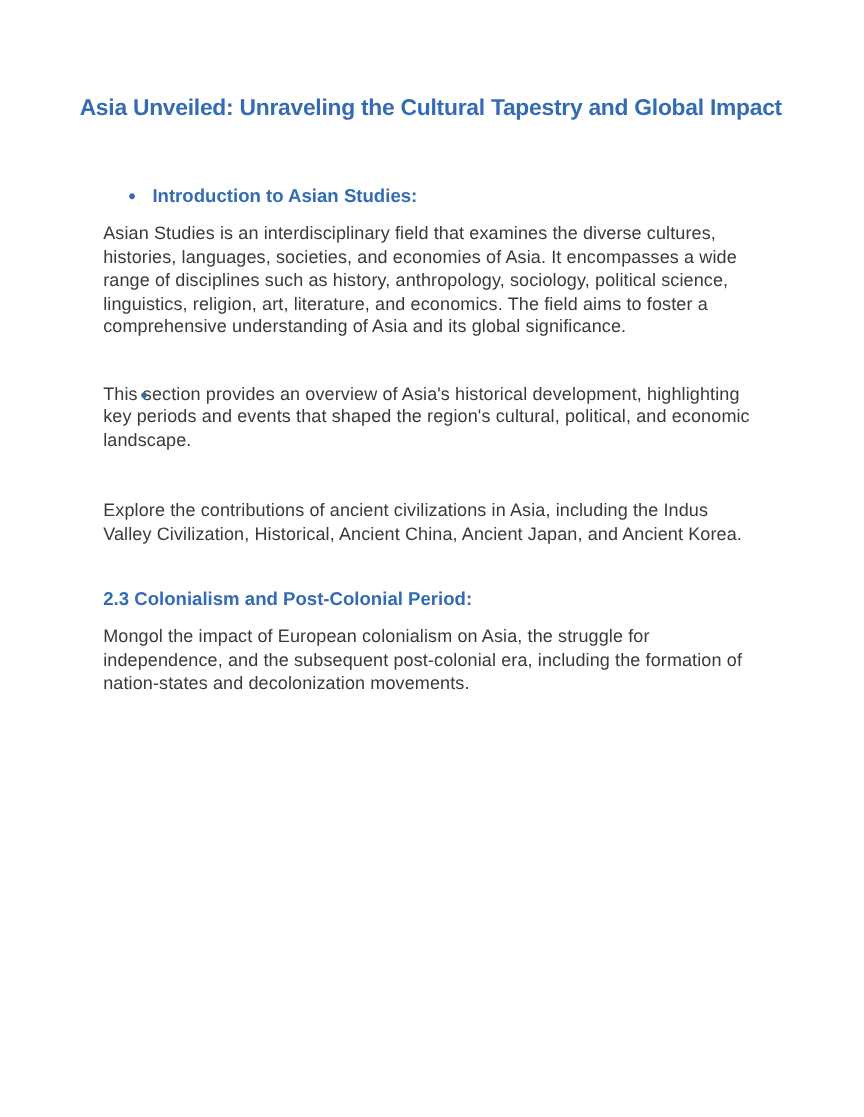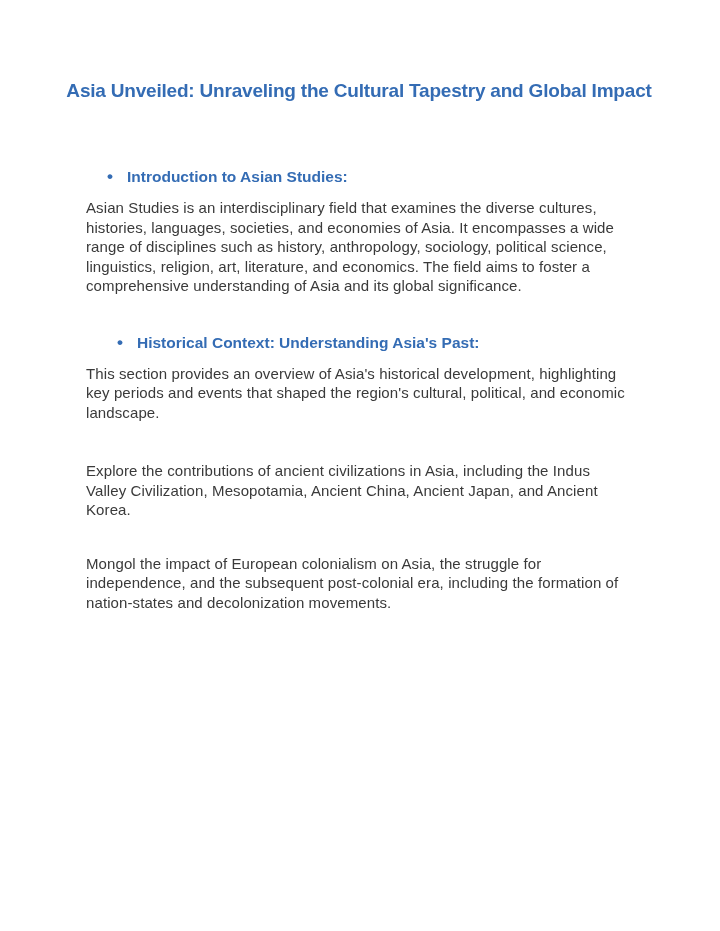--- a/index.html
+++ b/index.html
@@ -27,21 +27,21 @@
     
     margin: 0 -48px;
     text-align: center;
     color: var(--accent);
     font-size: 19px;
     font-weight: bold;
     line-height: 30px;
     letter-spacing: -0.2px;
   }
   .doc-section { position: relative; }
-  .mt-s0 { margin-top: 60px; }
+  .mt-s0 { margin-top: 47px; }
   .mt-s1 { margin-top: 36px; }
   .mt-s2 { margin-top: 39px; }
   .mt-s3 { margin-top: 39px; }
   .mt-s4 { margin-top: 34px; }
   .heading {
     position: relative;
     color: var(--accent);
     font-size: 15.5px;
     font-weight: bold;
     line-height: 22px;
@@ -78,28 +78,30 @@
       <h2 class="heading indent-1">
         <span class="bullet"></span>
         <span>Introduction to Asian Studies:</span>
       </h2>
       <p class="body-text">Asian Studies is an interdisciplinary field that examines the diverse cultures, histories, languages, societies, and economies of Asia. It encompasses a wide range of disciplines such as history, anthropology, sociology, political science, linguistics, religion, art, literature, and economics. The field aims to foster a comprehensive understanding of Asia and its global significance.</p>
     </section>
 
     <section class="doc-section mt-s1">
       <h2 class="heading indent-2">
         <span class="bullet"></span>
-        <span>Historical Context: Understanding Asia's Past:</span>
       </h2>
       <p class="body-text">This section provides an overview of Asia's historical development, highlighting key periods and events that shaped the region's cultural, political, and economic landscape.</p>
     </section>
 
     <section class="doc-section mt-s2">
-      <p class="body-text">Explore the contributions of ancient civilizations in Asia, including the Indus Valley Civilization, Mesopotamia, Ancient China, Ancient Japan, and Ancient Korea.</p>
+      <p class="body-text">Explore the contributions of ancient civilizations in Asia, including the Indus Valley Civilization, Historical, Ancient China, Ancient Japan, and Ancient Korea.</p>
     </section>
 
 
     <section class="doc-section mt-s4">
+      <h2 class="heading">
+        <span>2.3 Colonialism and Post-Colonial Period:</span>
+      </h2>
       <p class="body-text">Mongol the impact of European colonialism on Asia, the struggle for independence, and the subsequent post-colonial era, including the formation of nation-states and decolonization movements.</p>
     </section>
 
   </div>
 </div>
 
 </body></html>

